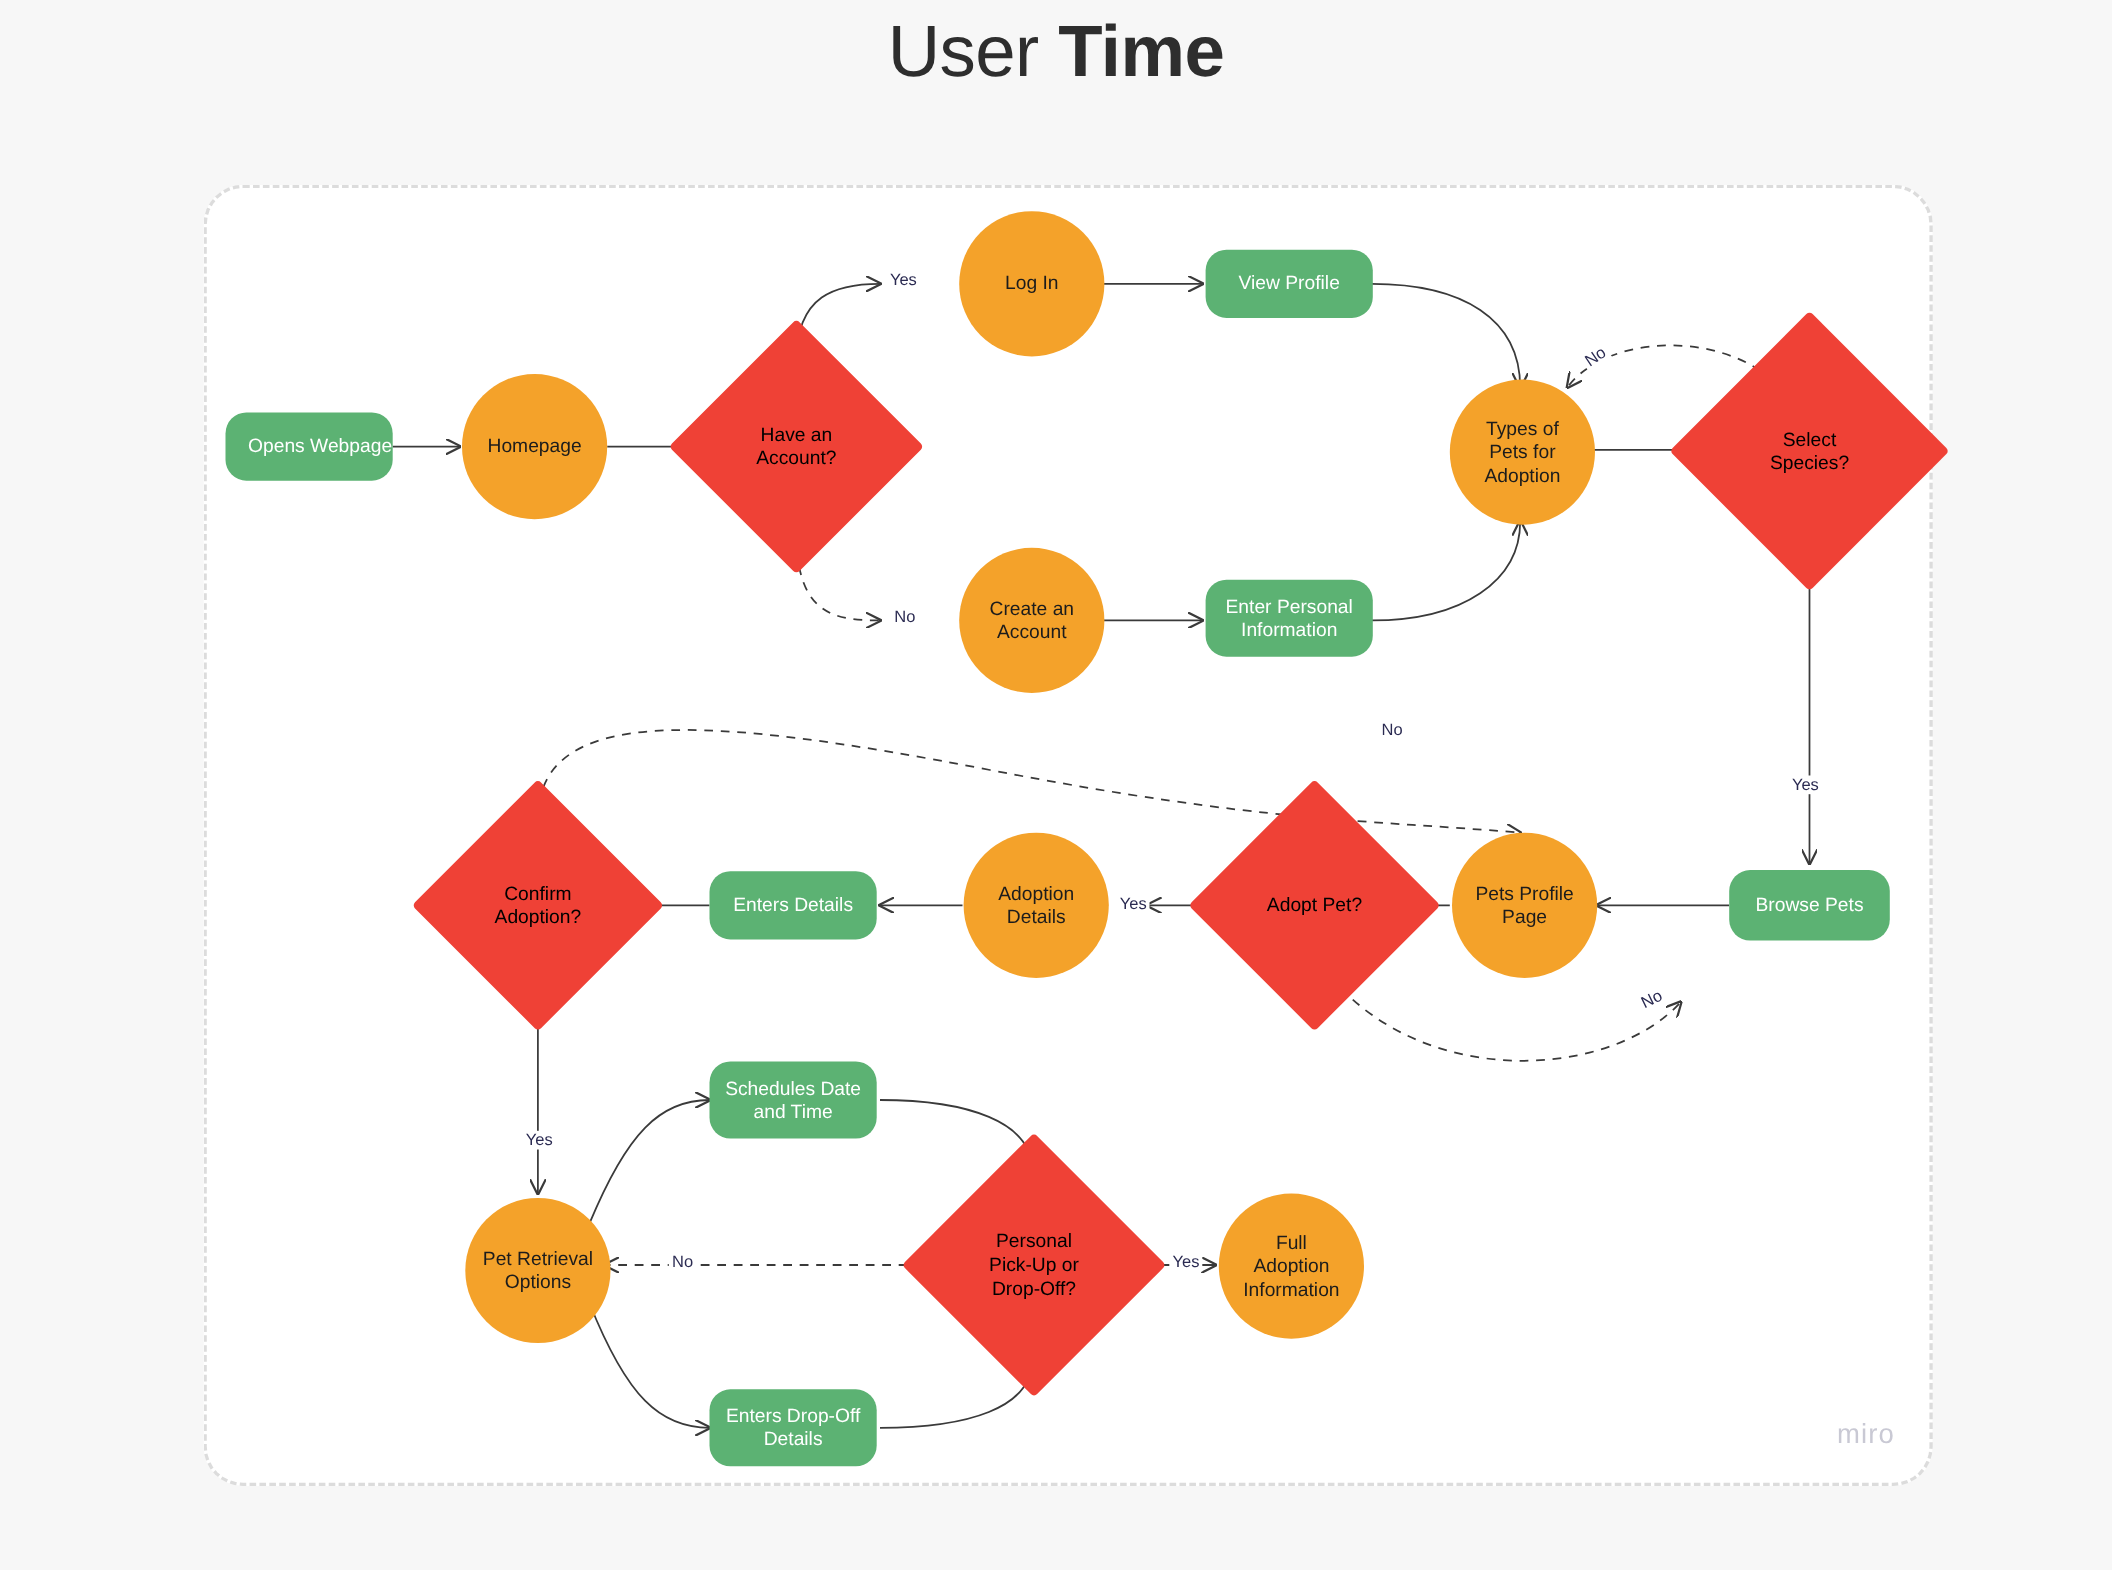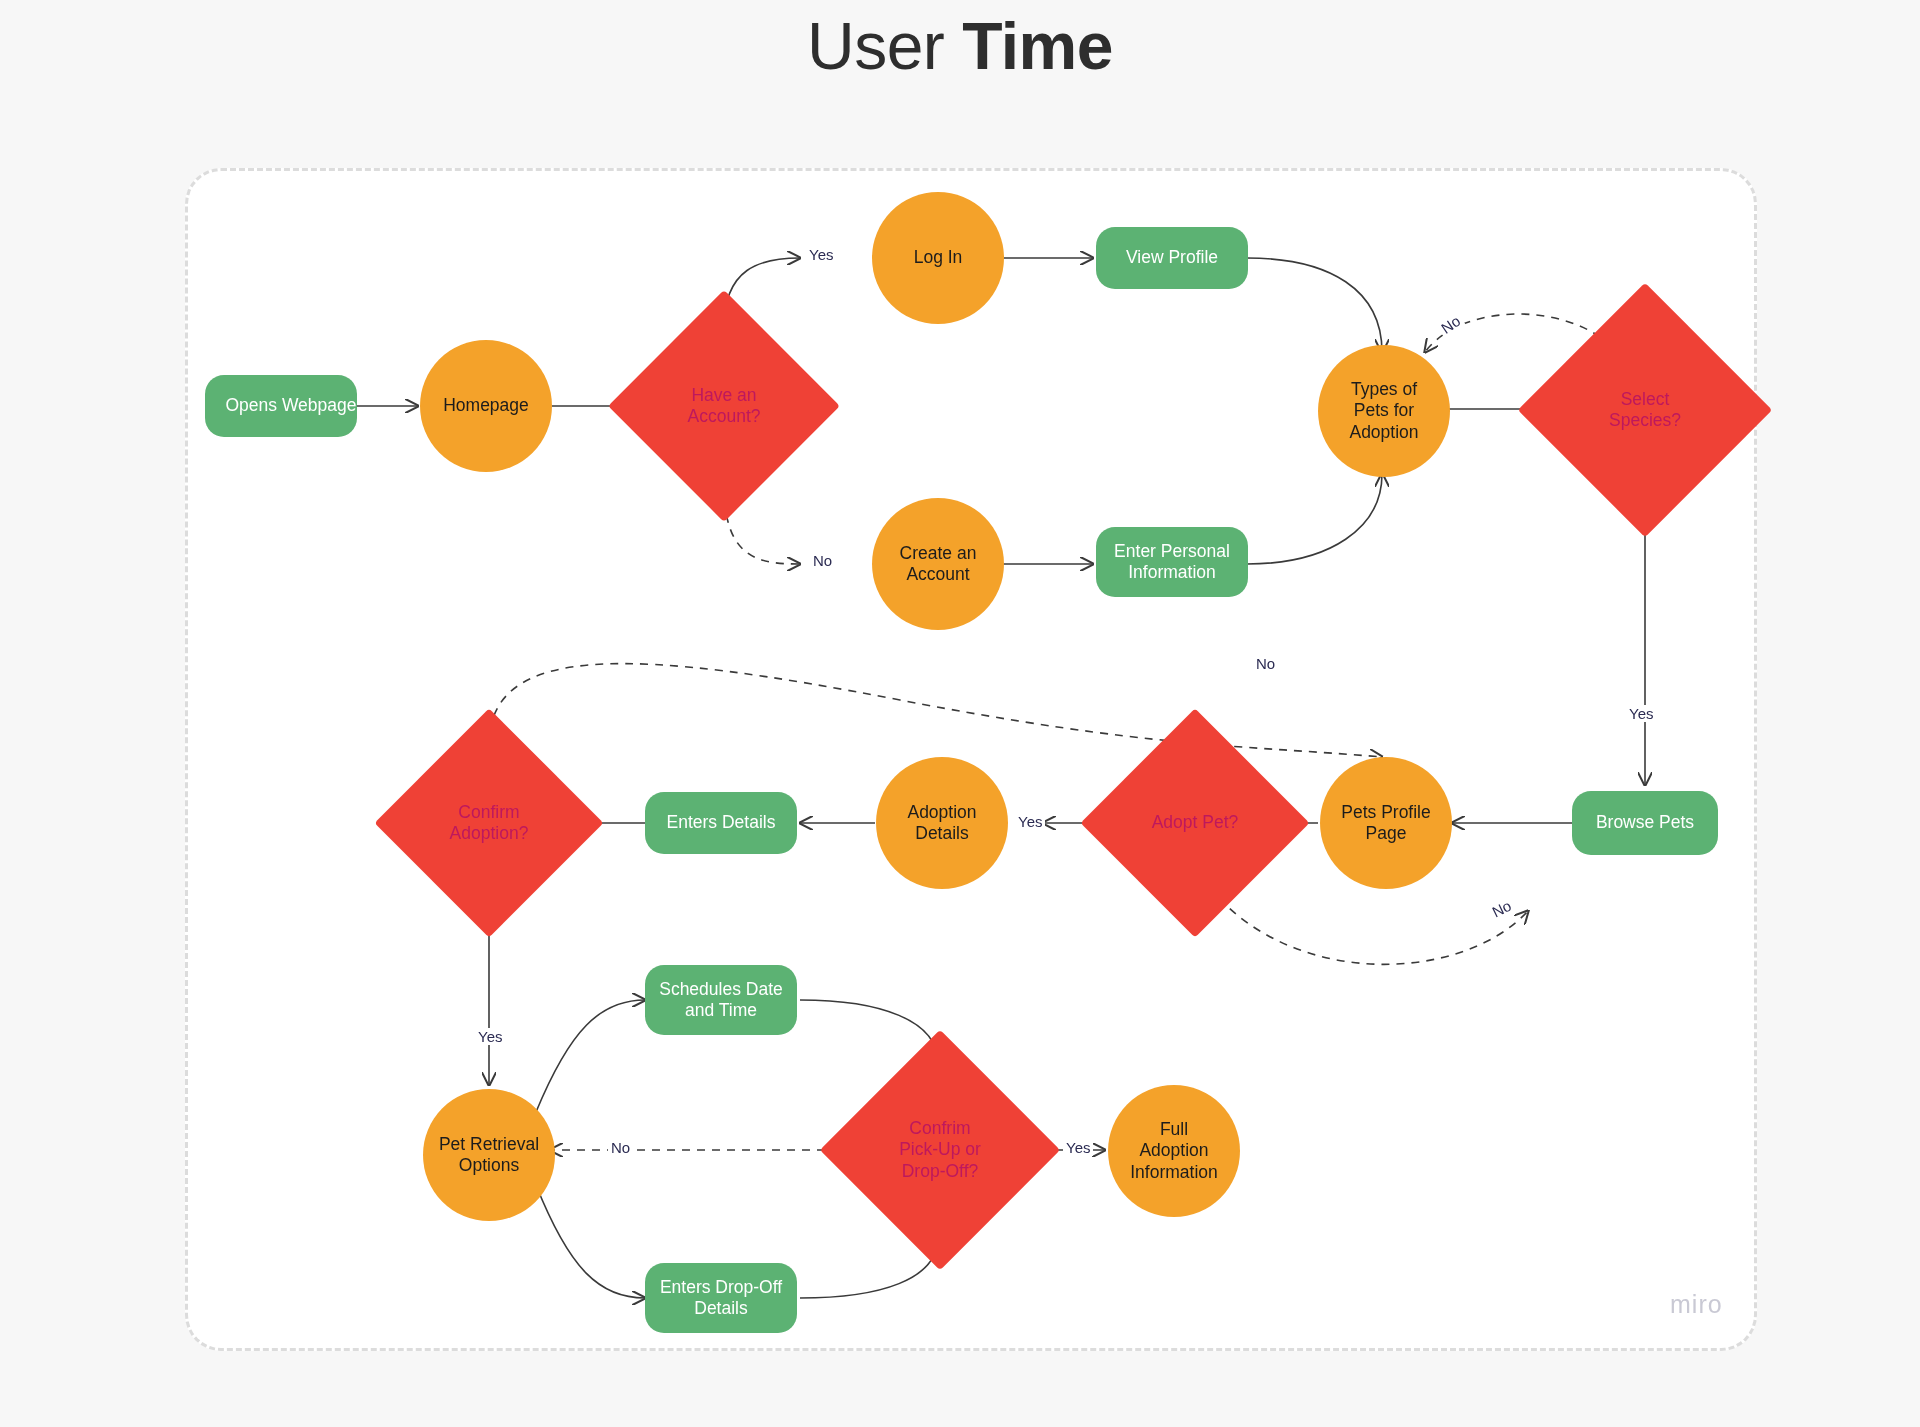--- a/index.html
+++ b/index.html
@@ -88,21 +88,21 @@
     background: #ef4136;
     transform: rotate(45deg);
     border-radius: 4px;
   }
   .diamond-text {
     position: absolute;
     left: 0; top: 0;
     width: 100%; height: 100%;
     display: flex; align-items: center; justify-content: center;
     text-align: center;
-    color: #be185d;
+    color: #000000;
     font-size: 17.5px;
     z-index: 2;
   }
   .diamond-text .lbl { white-space: pre-line; line-height: 1.22; }
 
   
   #edges {
     position: absolute;
     left: 0; top: 0;
     width: 1920px; height: 1427px;
@@ -272,21 +272,21 @@
     </div>
 
   <div class="node rect" style="left:645px; top:1263px; width:152px; height:70px;">
     <span class="lbl">Enters Drop-Off
 Details</span>
     </div>
 
   <div class="diamond-wrap" style="left:855px; top:1065px; width:170px; height:170px;">
     <div class="diamond-shape"></div>
     <div class="diamond-text">
-        <span class="lbl">Confrim
+        <span class="lbl">Personal
 Pick-Up or
 Drop-Off?</span>
       </div>
   </div>
 
   <div class="node circle" style="left:1108px; top:1085px; width:132px; height:132px;">
     <span class="lbl">Full
 Adoption
 Information</span>
     </div>

